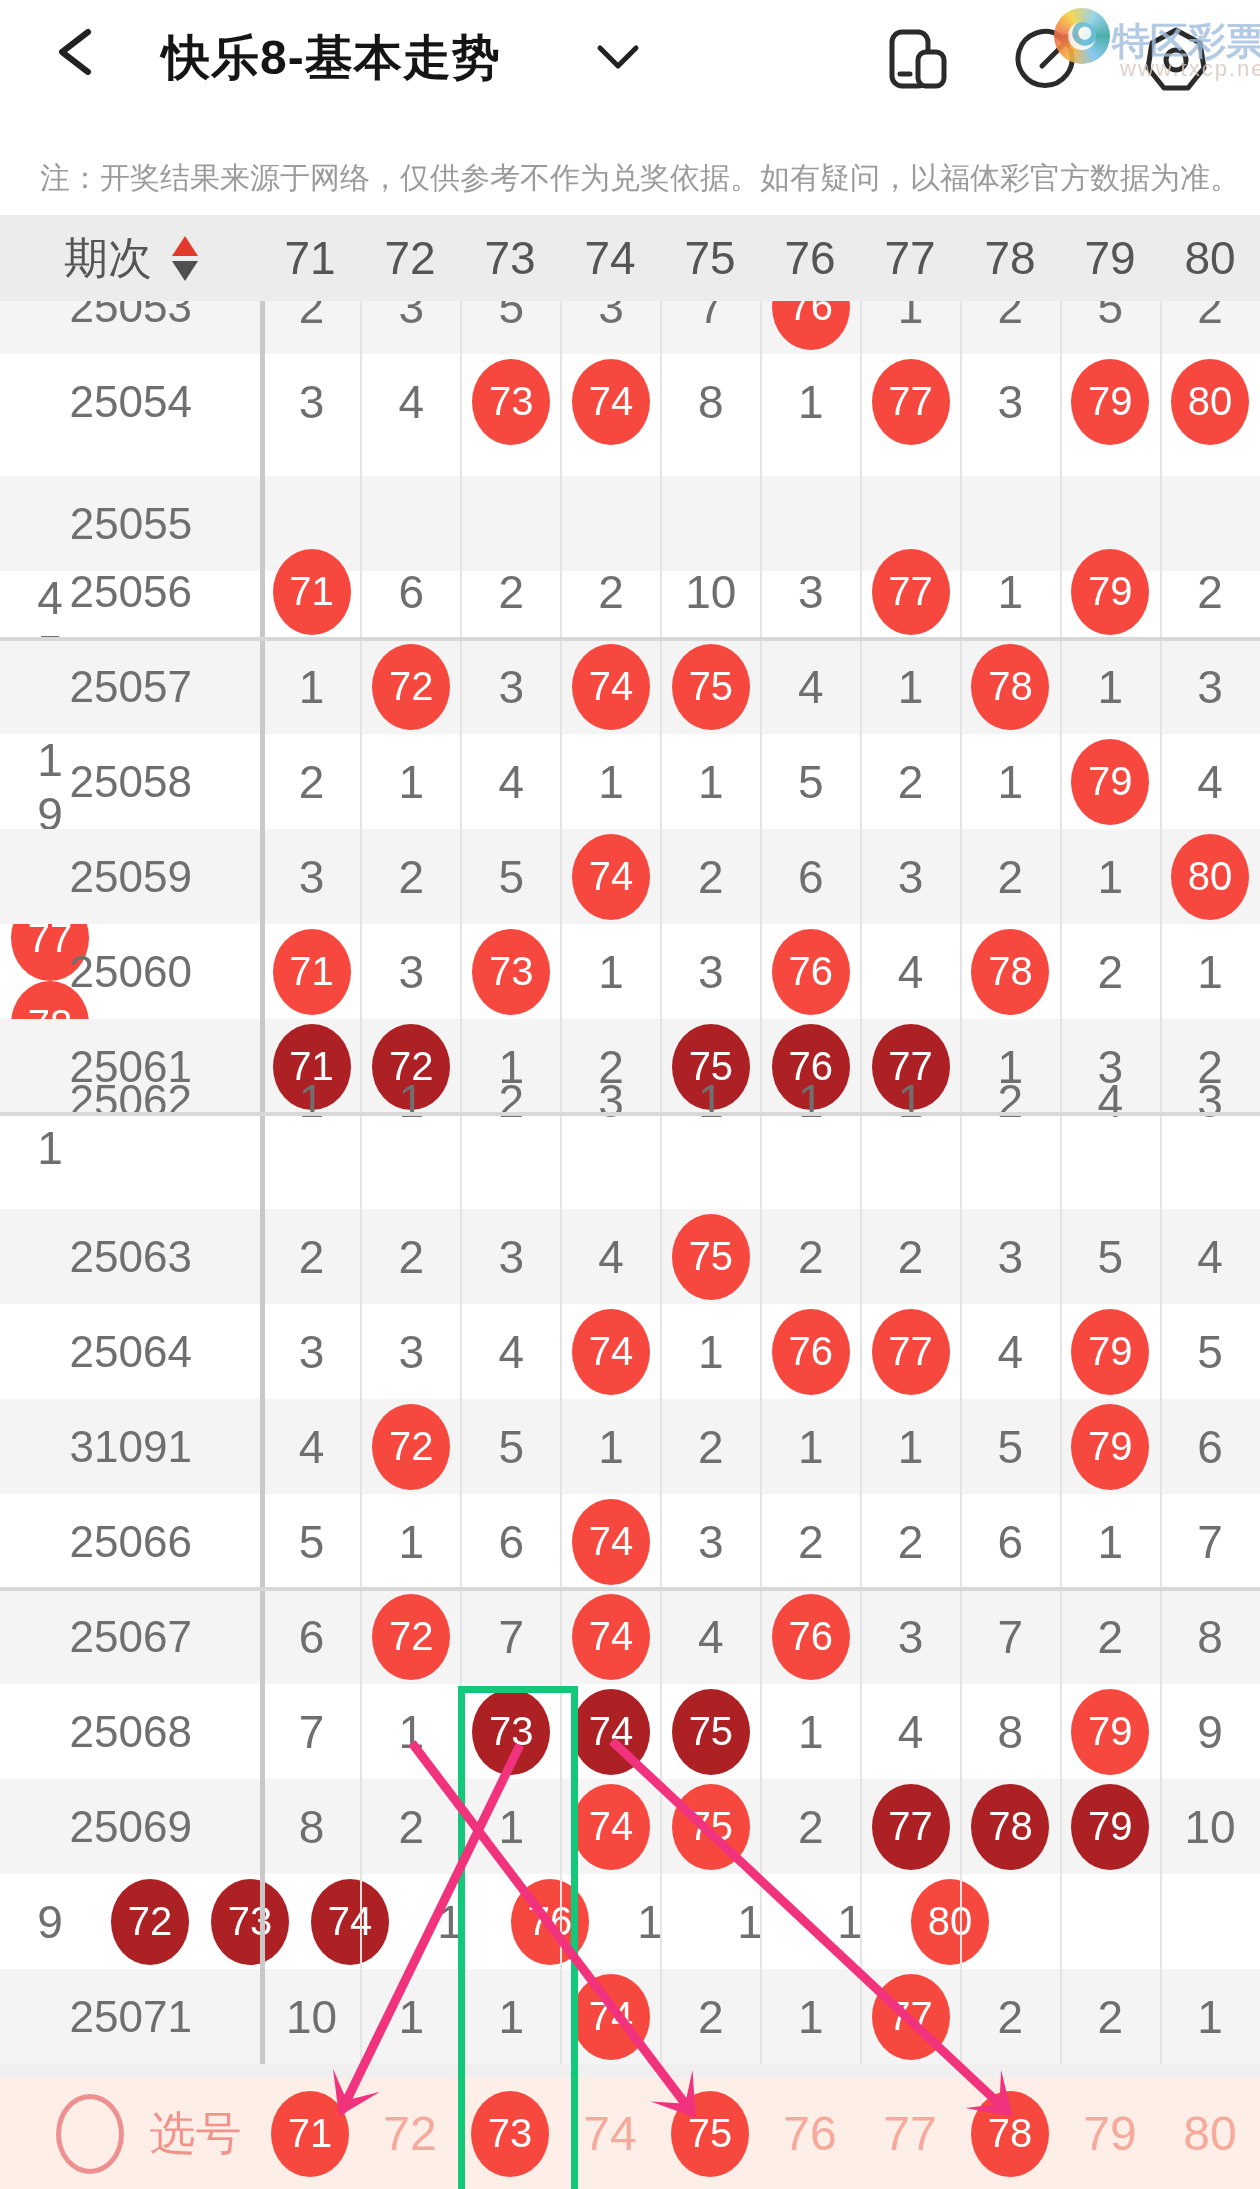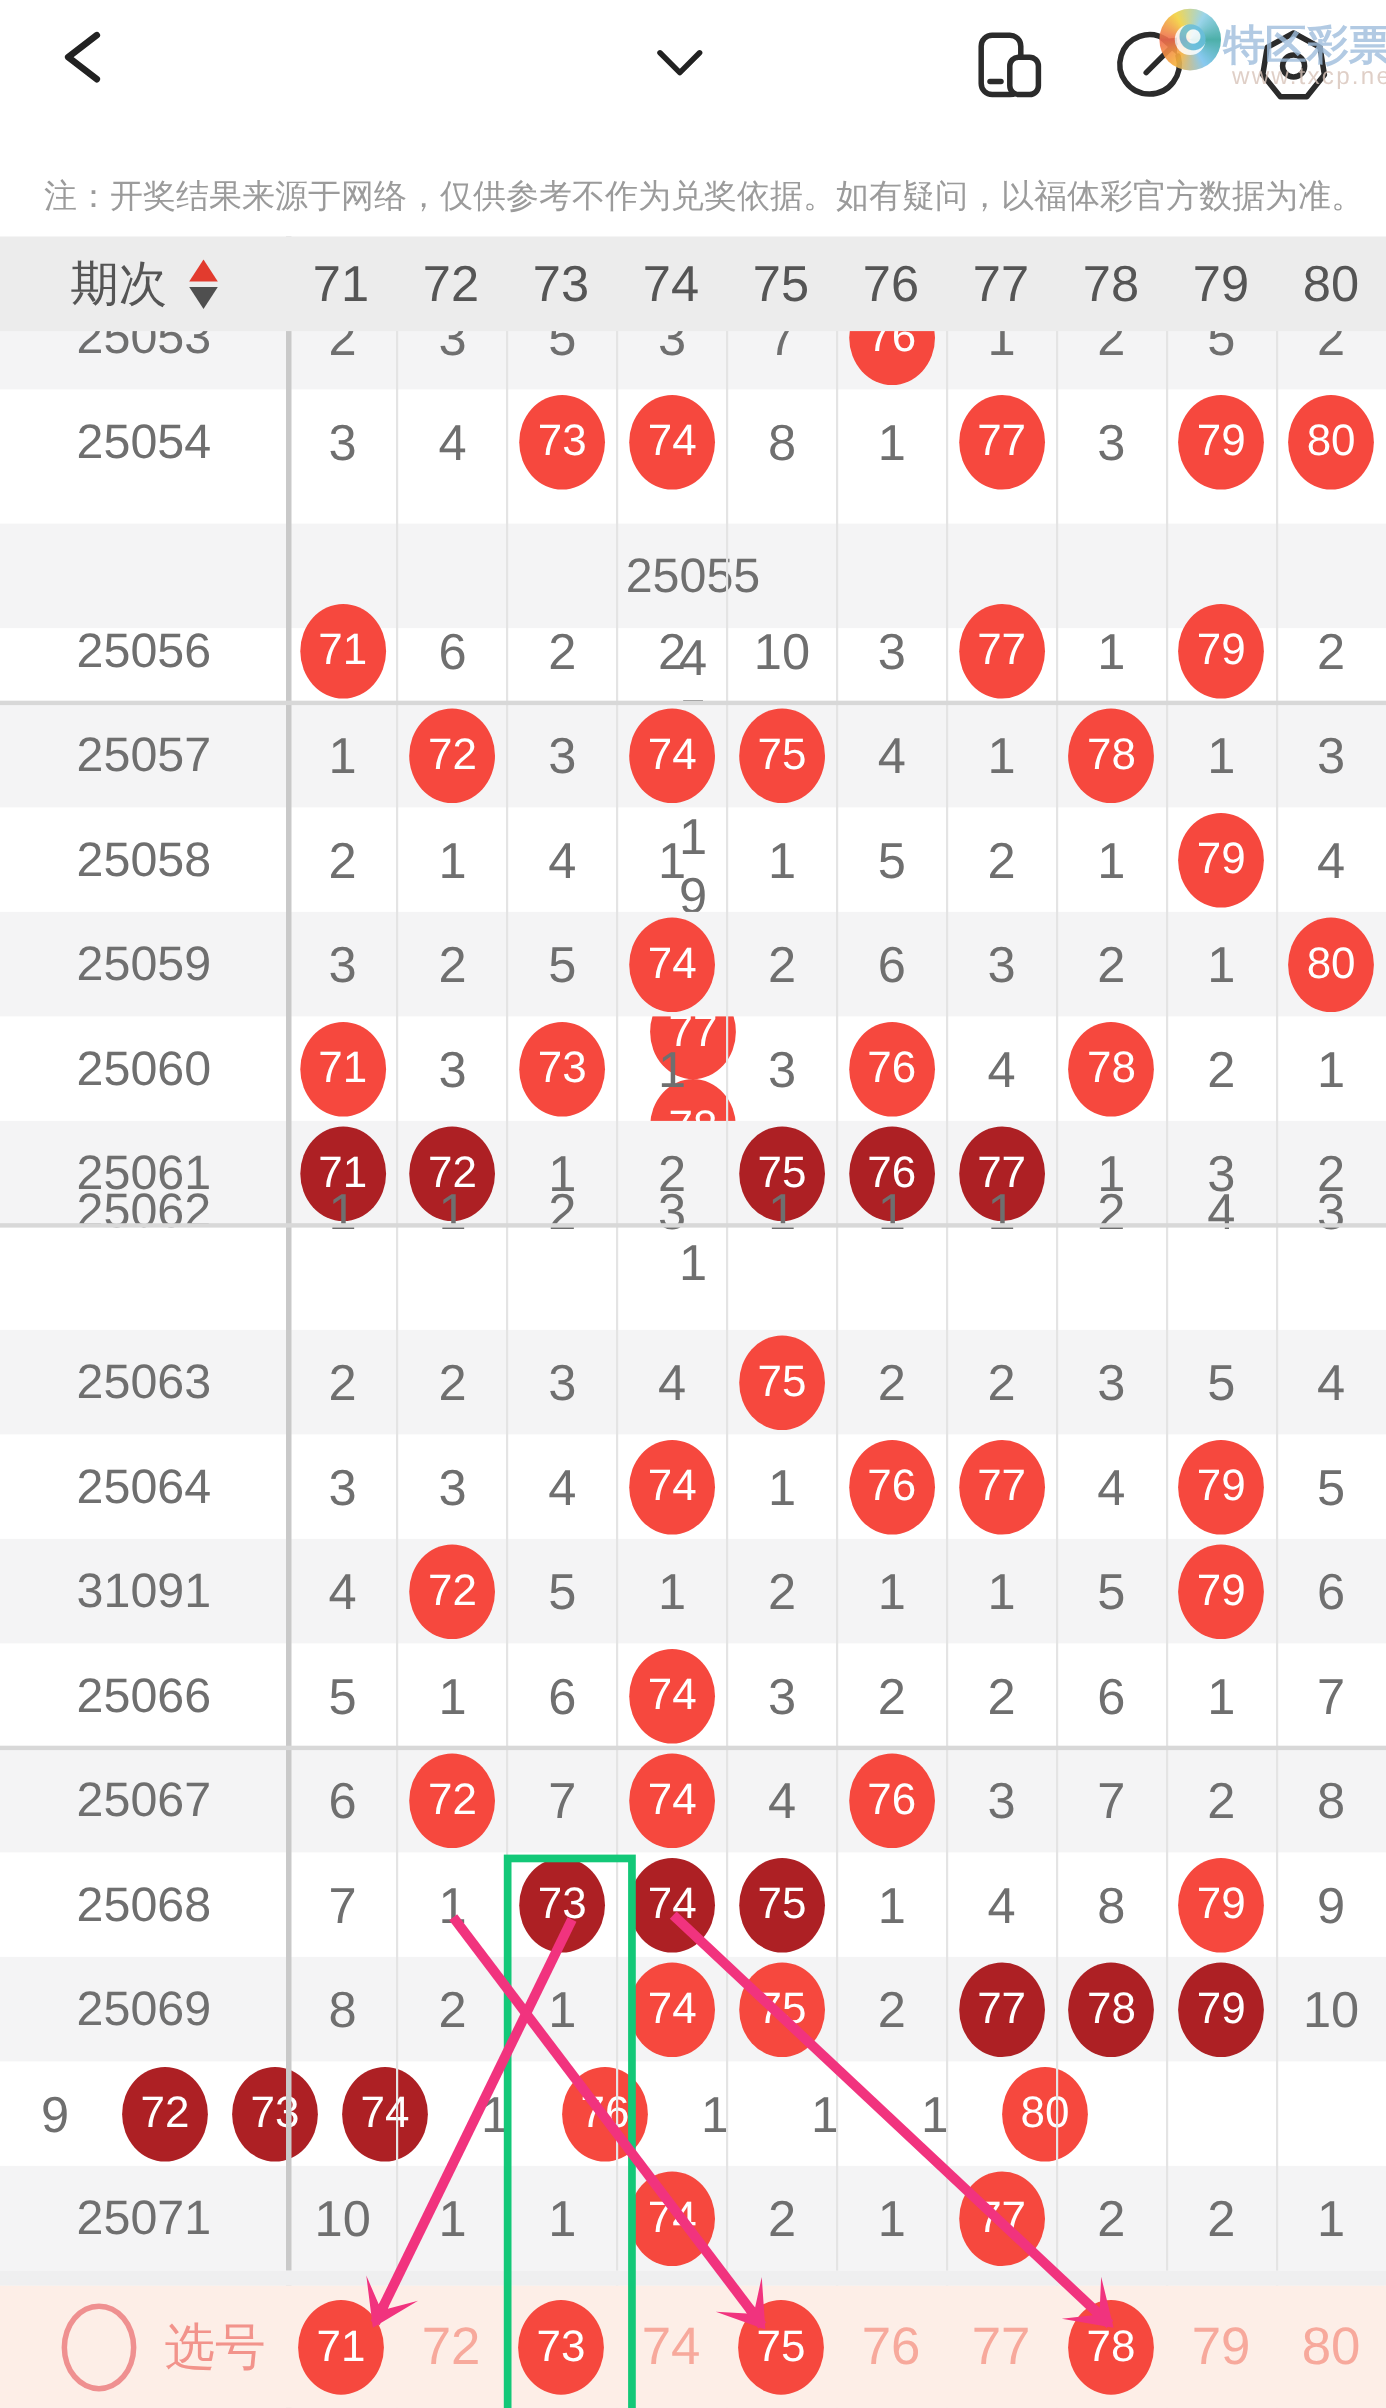--- a/index.html
+++ b/index.html
@@ -31,21 +31,21 @@
   
   .thead{position:absolute;left:0;top:215px;width:1260px;height:86px;background:#ececec;z-index:10;}
   .period-h{position:absolute;left:0;top:0;width:262px;height:86px;display:flex;align-items:center;justify-content:center;gap:20px;cursor:pointer;}
   .period-h .lbl{font-size:44px;color:#555;font-weight:500;}
   .sort{display:flex;flex-direction:column;gap:5px;}
   .tri-up{width:0;height:0;border-left:13px solid transparent;border-right:13px solid transparent;border-bottom:20px solid #e23b2e;}
   .tri-dn{width:0;height:0;border-left:13px solid transparent;border-right:13px solid transparent;border-top:20px solid #4f4f4f;}
   .col-h{position:absolute;top:0;height:86px;line-height:86px;width:100px;text-align:center;font-size:46px;color:#555;}
 
   .row{position:absolute;left:0;width:1260px;height:95px;display:flex;}
-  .row.gray{background:#f4f4f5;align-items:center;}
+  .row.gray{background:#f4f4f5;}
   .row .p{width:262px;text-align:center;line-height:95px;font-size:44px;color:#6f6f6f;}
   .row .c{width:100px;display:flex;align-items:center;justify-content:center;font-size:46px;color:#6f6f6f;}
   .ball{width:78px;height:86px;border-radius:50%;display:flex;align-items:center;justify-content:center;
         color:#fff;font-size:40px;font-weight:500;}
   .ball.r{background:#f6483e;}
   .ball.d{background:#ad2024;}
 
   .vline{position:absolute;top:300px;bottom:0;width:2px;background:#e4e4e4;z-index:3;}
   .vline.thick{top:215px;width:5px;background:#c9c9c9;}
   .hline{position:absolute;left:0;width:1260px;height:4px;background:#d8d8d8;z-index:3;}
@@ -65,20 +65,21 @@
 </style>
 </head>
 <body>
 
 <div class="screen">
 
   <div class="topbar">
     <svg class="back" viewBox="0 0 44 48">
       <polyline points="36,4 10,24 36,44" fill="none" stroke="#222" stroke-width="6" stroke-linecap="round" stroke-linejoin="round"></polyline>
     </svg>
+    <div class="title">快乐8-基本走势</div>
     <svg class="caret" viewBox="0 0 48 32">
       <polyline points="6,6 24,24 42,6" fill="none" stroke="#222" stroke-width="5" stroke-linecap="round" stroke-linejoin="round"></polyline>
     </svg>
     <svg class="tb-icon pip" viewBox="0 0 76 72">
       <rect x="14" y="8" width="36" height="54" rx="10" fill="none" stroke="#2b2b2b" stroke-width="5"></rect>
       <line x1="22" y1="50" x2="32" y2="50" stroke="#2b2b2b" stroke-width="5" stroke-linecap="round"></line>
       <rect x="40" y="28" width="26" height="34" rx="8" fill="#fff" stroke="#2b2b2b" stroke-width="5"></rect>
     </svg>
     <svg class="tb-icon share" viewBox="0 0 76 72">
       <path d="M52 12 A27 27 0 1 0 63 27" fill="none" stroke="#2b2b2b" stroke-width="5" stroke-linecap="round"></path>

